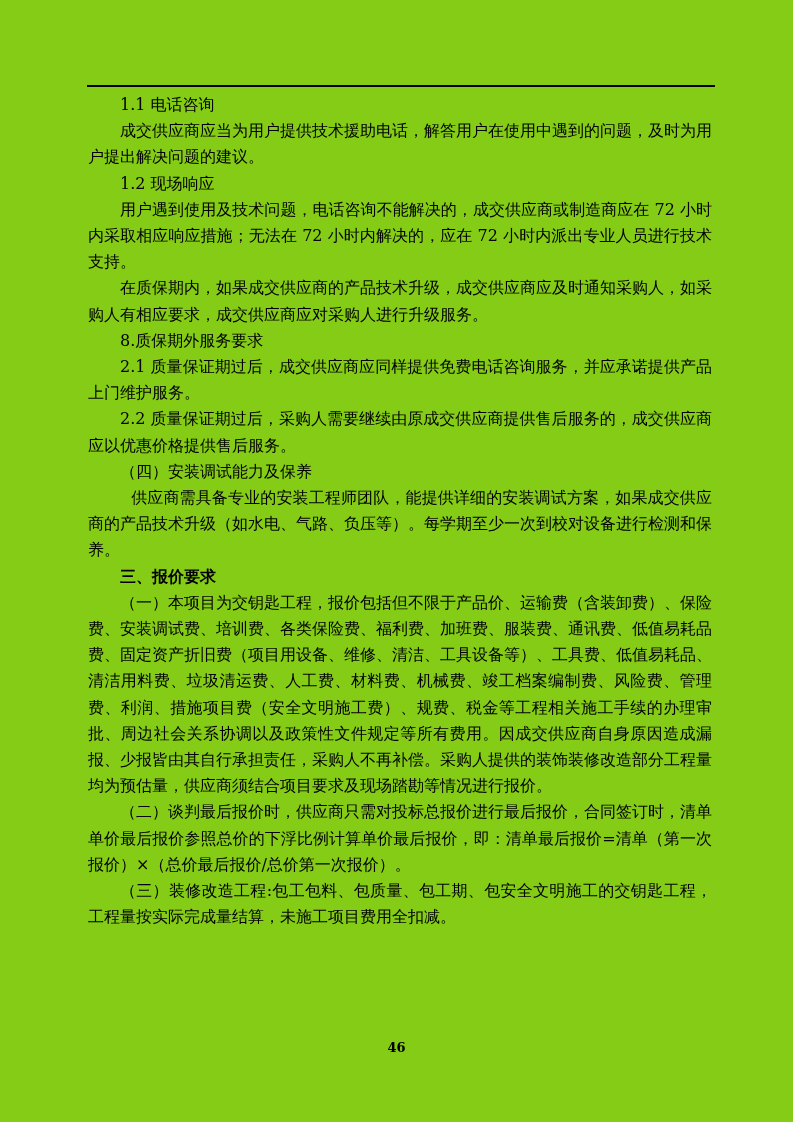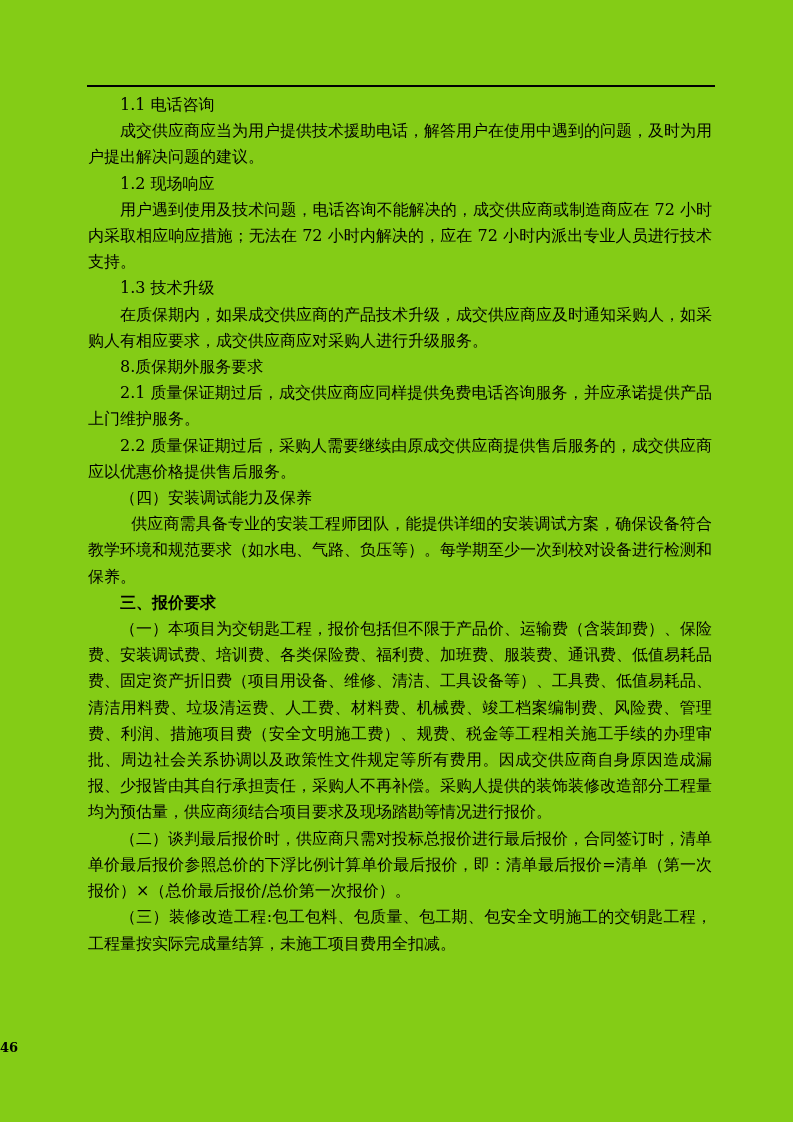--- a/index.html
+++ b/index.html
@@ -43,44 +43,43 @@
     font-weight: bold;
   }
   .content p.i27 {
     text-indent: 2.7em;
   }
   .page-footer {
     position: absolute;
     left: 0;
     top: 1040px;
     width: 100%;
-    text-align: left;
+    text-align: center;
     font-size: 13px;
     font-weight: bold;
     font-family: "DejaVu Serif", "Liberation Serif", serif;
   }
 </style>
 </head>
 <body>
 
 <div class="page">
   <div class="header-rule"></div>
 
   <div class="content">
     <p>1.1 电话咨询</p>
     <p>成交供应商应当为用户提供技术援助电话，解答用户在使用中遇到的问题，及时为用户提出解决问题的建议。</p>
     <p>1.2 现场响应</p>
     <p>用户遇到使用及技术问题，电话咨询不能解决的，成交供应商或制造商应在 72 小时内采取相应响应措施；无法在 72 小时内解决的，应在 72 小时内派出专业人员进行技术支持。</p>
-    <p>1.3 技术升级</p>
     <p>在质保期内，如果成交供应商的产品技术升级，成交供应商应及时通知采购人，如采购人有相应要求，成交供应商应对采购人进行升级服务。</p>
     <p>8.质保期外服务要求</p>
     <p>2.1 质量保证期过后，成交供应商应同样提供免费电话咨询服务，并应承诺提供产品上门维护服务。</p>
     <p>2.2 质量保证期过后，采购人需要继续由原成交供应商提供售后服务的，成交供应商应以优惠价格提供售后服务。</p>
     <p>（四）安装调试能力及保养</p>
-    <p class="i27">供应商需具备专业的安装工程师团队，能提供详细的安装调试方案，确保设备符合教学环境和规范要求（如水电、气路、负压等）。每学期至少一次到校对设备进行检测和保养。</p>
+    <p class="i27">供应商需具备专业的安装工程师团队，能提供详细的安装调试方案，如果成交供应商的产品技术升级（如水电、气路、负压等）。每学期至少一次到校对设备进行检测和保养。</p>
     <p class="bold">三、报价要求</p>
     <p>（一）本项目为交钥匙工程，报价包括但不限于产品价、运输费（含装卸费）、保险费、安装调试费、培训费、各类保险费、福利费、加班费、服装费、通讯费、低值易耗品费、固定资产折旧费（项目用设备、维修、清洁、工具设备等）、工具费、低值易耗品、清洁用料费、垃圾清运费、人工费、材料费、机械费、竣工档案编制费、风险费、管理费、利润、措施项目费（安全文明施工费）、规费、税金等工程相关施工手续的办理审批、周边社会关系协调以及政策性文件规定等所有费用。因成交供应商自身原因造成漏报、少报皆由其自行承担责任，采购人不再补偿。采购人提供的装饰装修改造部分工程量均为预估量，供应商须结合项目要求及现场踏勘等情况进行报价。</p>
     <p>（二）谈判最后报价时，供应商只需对投标总报价进行最后报价，合同签订时，清单单价最后报价参照总价的下浮比例计算单价最后报价，即：清单最后报价=清单（第一次报价）×（总价最后报价/总价第一次报价）。</p>
     <p>（三）装修改造工程:包工包料、包质量、包工期、包安全文明施工的交钥匙工程，工程量按实际完成量结算，未施工项目费用全扣减。</p>
   </div>
 
   <div class="page-footer">46</div>
 </div>
 
 </body></html>

